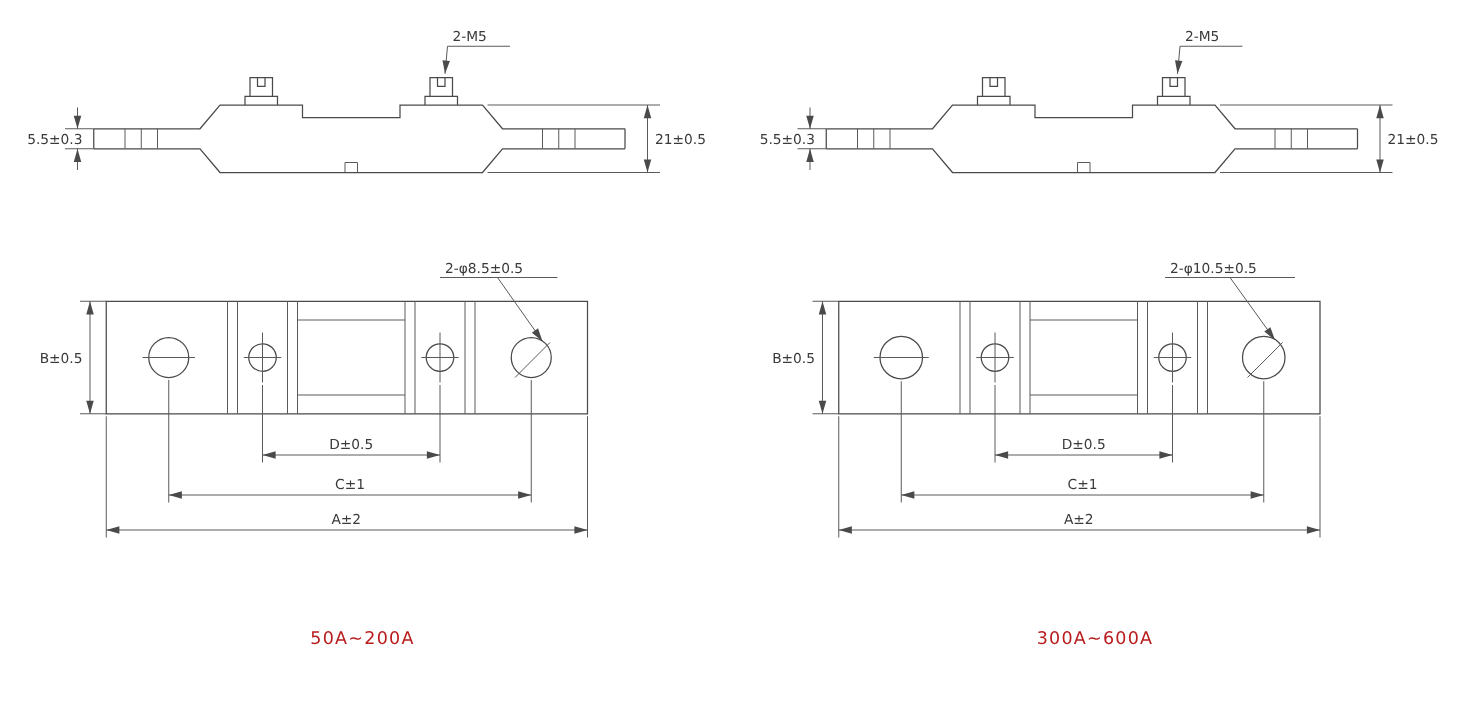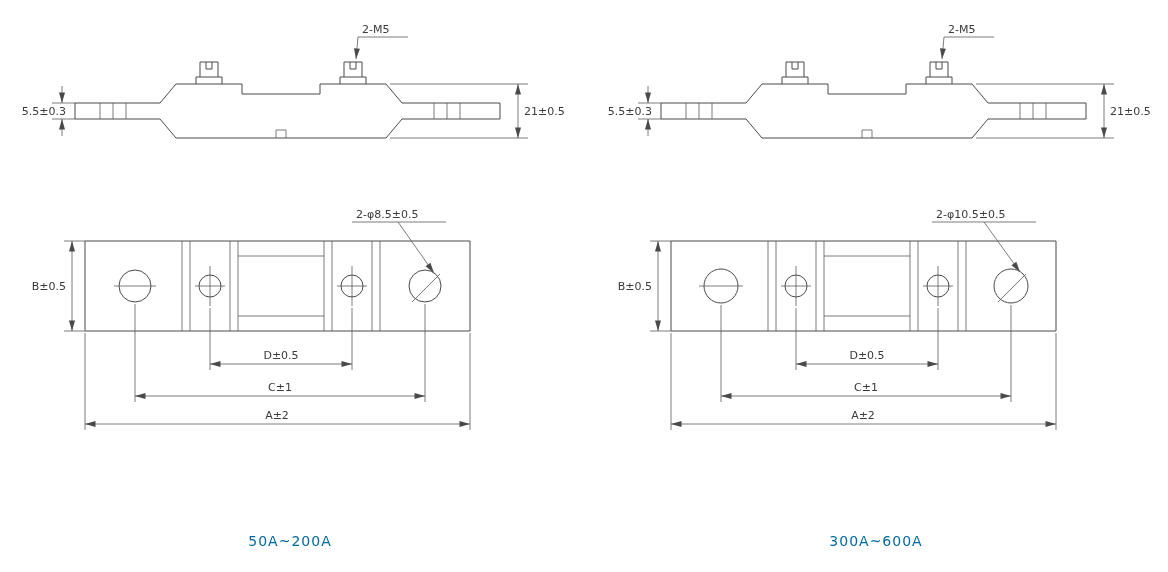--- a/index.html
+++ b/index.html
@@ -1,23 +1,23 @@
 <!DOCTYPE html>
 <html><head>
 <meta charset="utf-8">
 <style>
   html,body{margin:0;padding:0;background:#ffffff;}
   body{width:1168px;height:572px;overflow:hidden;font-family:"DejaVu Sans",sans-serif;}
   .sheet{display:flex;gap:26px;padding:6px 10px 0 10px;}
-  .panel{width:560px;flex:0 0 560px;display:flex;flex-direction:column;align-items:center;gap:30px;}
+  .panel{width:560px;flex:0 0 560px;display:flex;flex-direction:column;align-items:center;}
   .panel svg{display:block;}
   .lbl{font:11px "DejaVu Sans",sans-serif;fill:#3a3a3a;}
   .ln{stroke:#4a4a4a;stroke-width:1;fill:none;}
   .thin{stroke:#5a5a5a;stroke-width:0.8;fill:none;}
-  .caption{margin-top:42px;font-size:14px;letter-spacing:1px;color:#0369a1;text-align:center;}
+  .caption{margin-top:42px;font-size:14px;letter-spacing:1px;color:#b91c1c;text-align:center;}
 </style>
 </head>
 <body>
 
 <div class="sheet">
 
   <div class="panel">
     <svg width="560" height="455" viewBox="0 0 560 455">
       <defs>
         <marker id="arr0" markerWidth="12" markerHeight="8" refX="11" refY="4" orient="auto-start-reverse" markerUnits="userSpaceOnUse">

